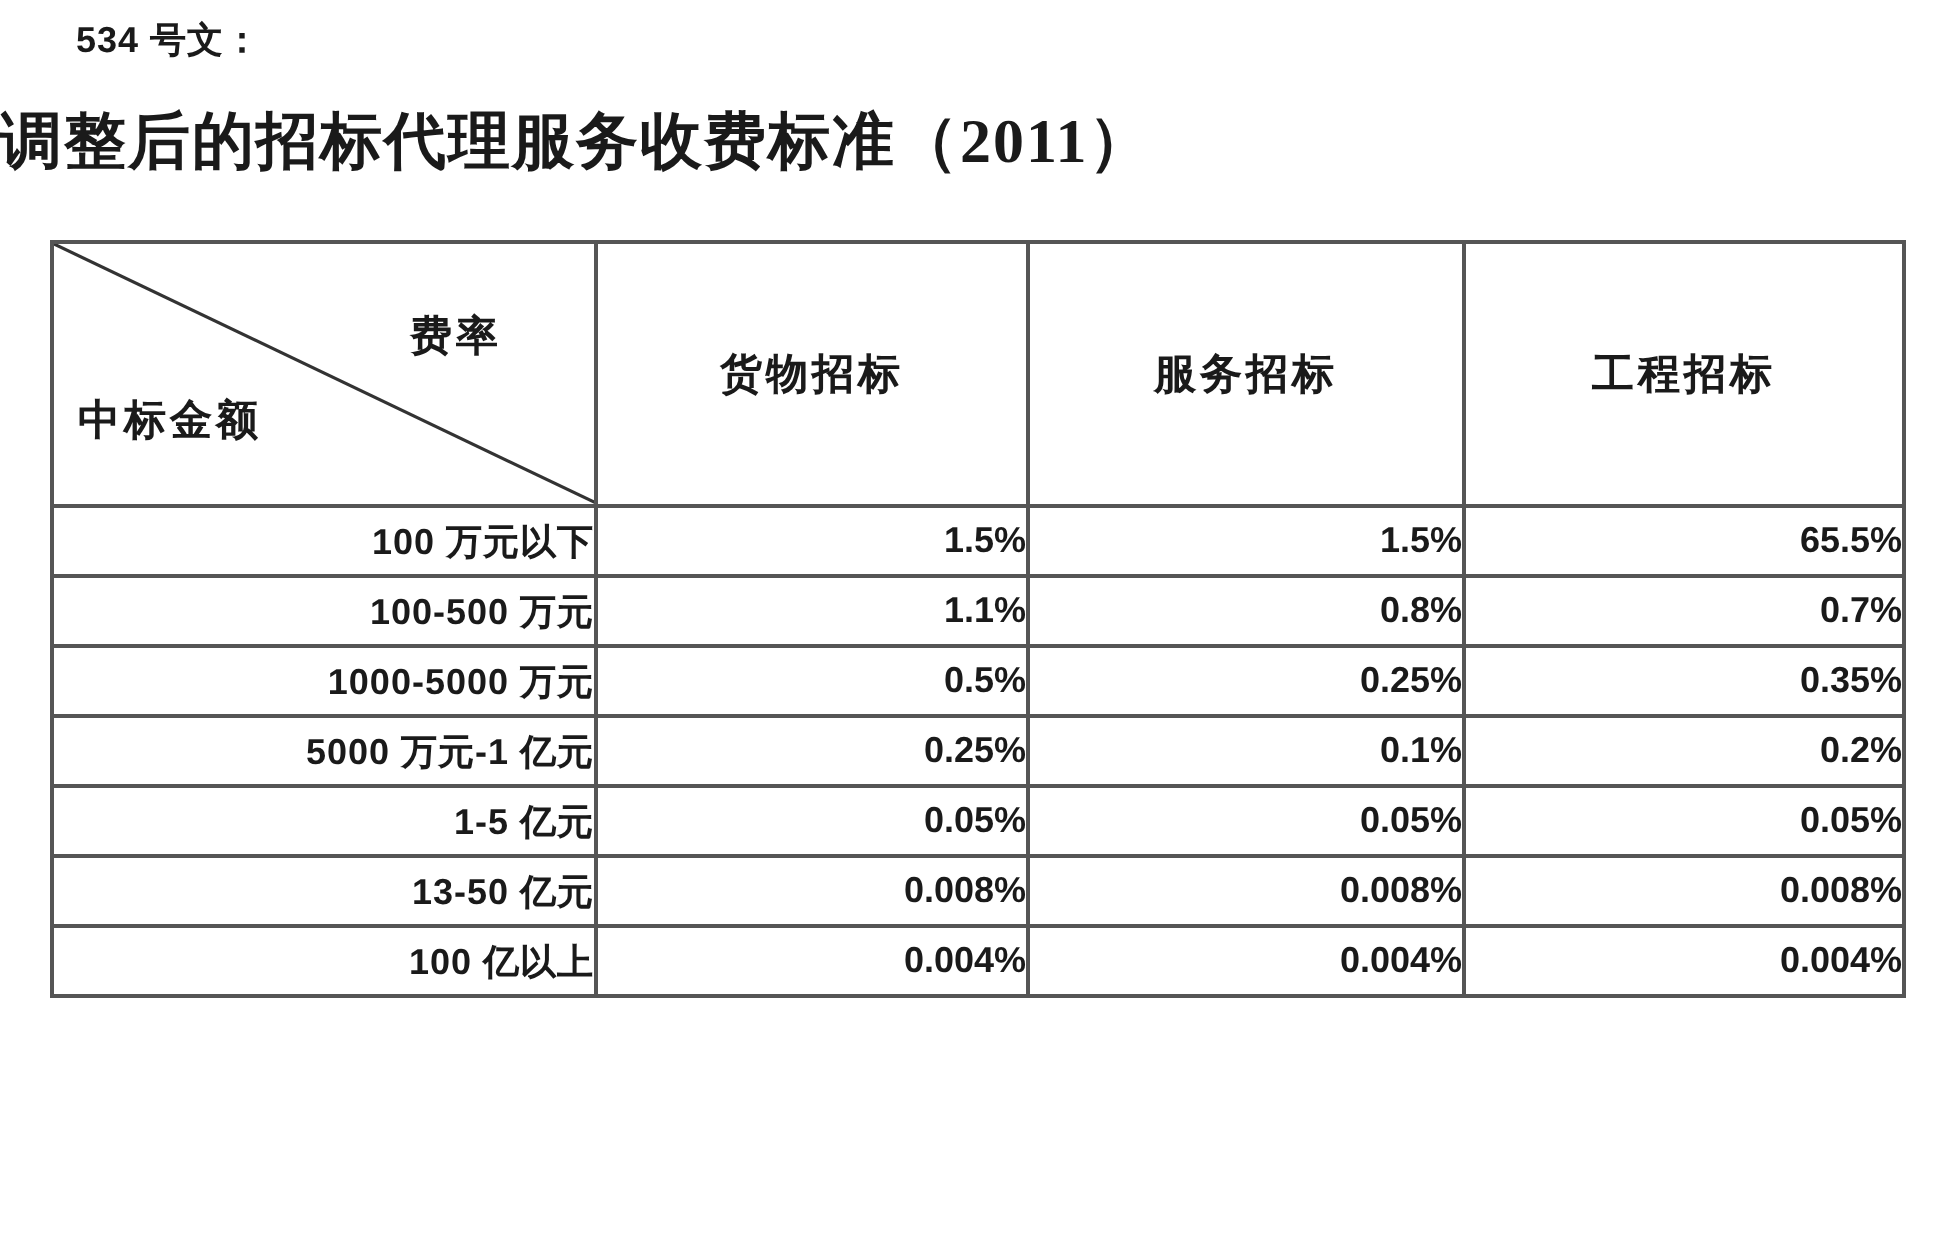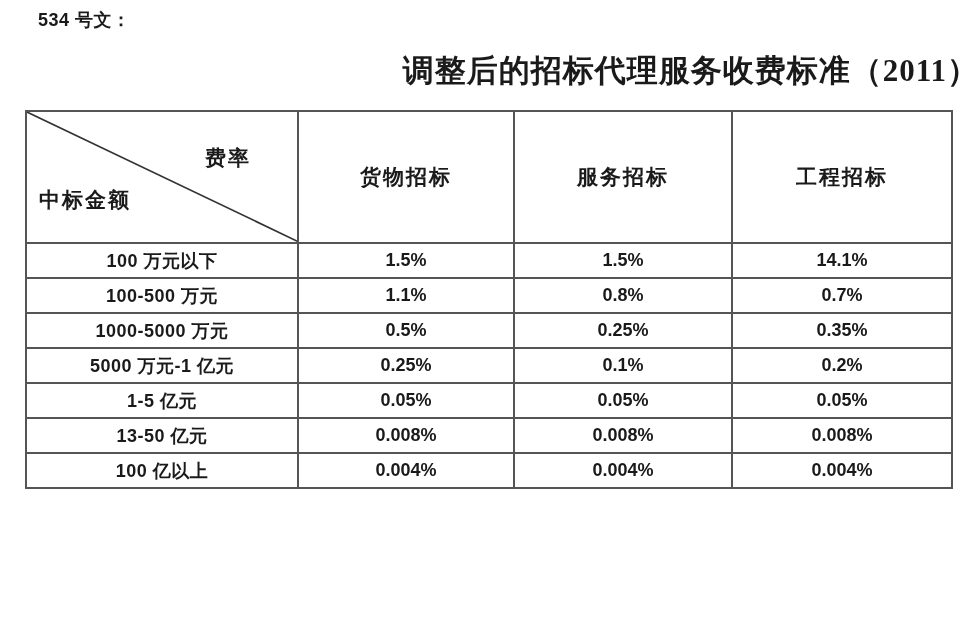--- a/index.html
+++ b/index.html
@@ -23,30 +23,30 @@
     font-weight: bold;
     font-family: "Liberation Sans", "Liberation Serif", serif;
     letter-spacing: 0.5px;
     text-align: right;
   }
   .page-title {
     position: absolute;
     top: 50px;
     left: 0;
     width: 100%;
-    text-align: right;
+    text-align: left;
     font-size: 31px;
     font-weight: bold;
     letter-spacing: 1px;
     font-family: "Liberation Serif", "DejaVu Serif", serif;
   }
   table.fee-table {
     position: absolute;
     left: 25px;
-    top: 110px;
+    top: 120px;
     width: 926px;
     border-collapse: collapse;
     table-layout: fixed;
   }
   .fee-table td, .fee-table th {
     border: 2px solid #555555;
     text-align: center;
     vertical-align: middle;
     padding: 0;
   }
@@ -85,20 +85,21 @@
     font-size: 21px;
     font-weight: bold;
     letter-spacing: 2px;
     text-align: right;
   }
   .data-row td {
     height: 33px;
     font-size: 18px;
     font-weight: 600;
     font-family: "Liberation Sans", "Liberation Serif", serif;
+    text-align: right;
   }
   .data-row td.range-cell {
     letter-spacing: 0.5px;
   }
 </style>
 </head>
 <body>
 
 <div class="doc-label">534 号文：</div>
 
@@ -123,21 +124,21 @@
       <th>货物招标</th>
       <th>服务招标</th>
       <th>工程招标</th>
     </tr>
   </thead>
   <tbody>
     <tr class="data-row">
       <td class="range-cell">100 万元以下</td>
       <td>1.5%</td>
       <td>1.5%</td>
-      <td>14.1%</td>
+      <td>65.5%</td>
     </tr>
     <tr class="data-row">
       <td class="range-cell">100-500 万元</td>
       <td>1.1%</td>
       <td>0.8%</td>
       <td>0.7%</td>
     </tr>
     <tr class="data-row">
       <td class="range-cell">1000-5000 万元</td>
       <td>0.5%</td>

